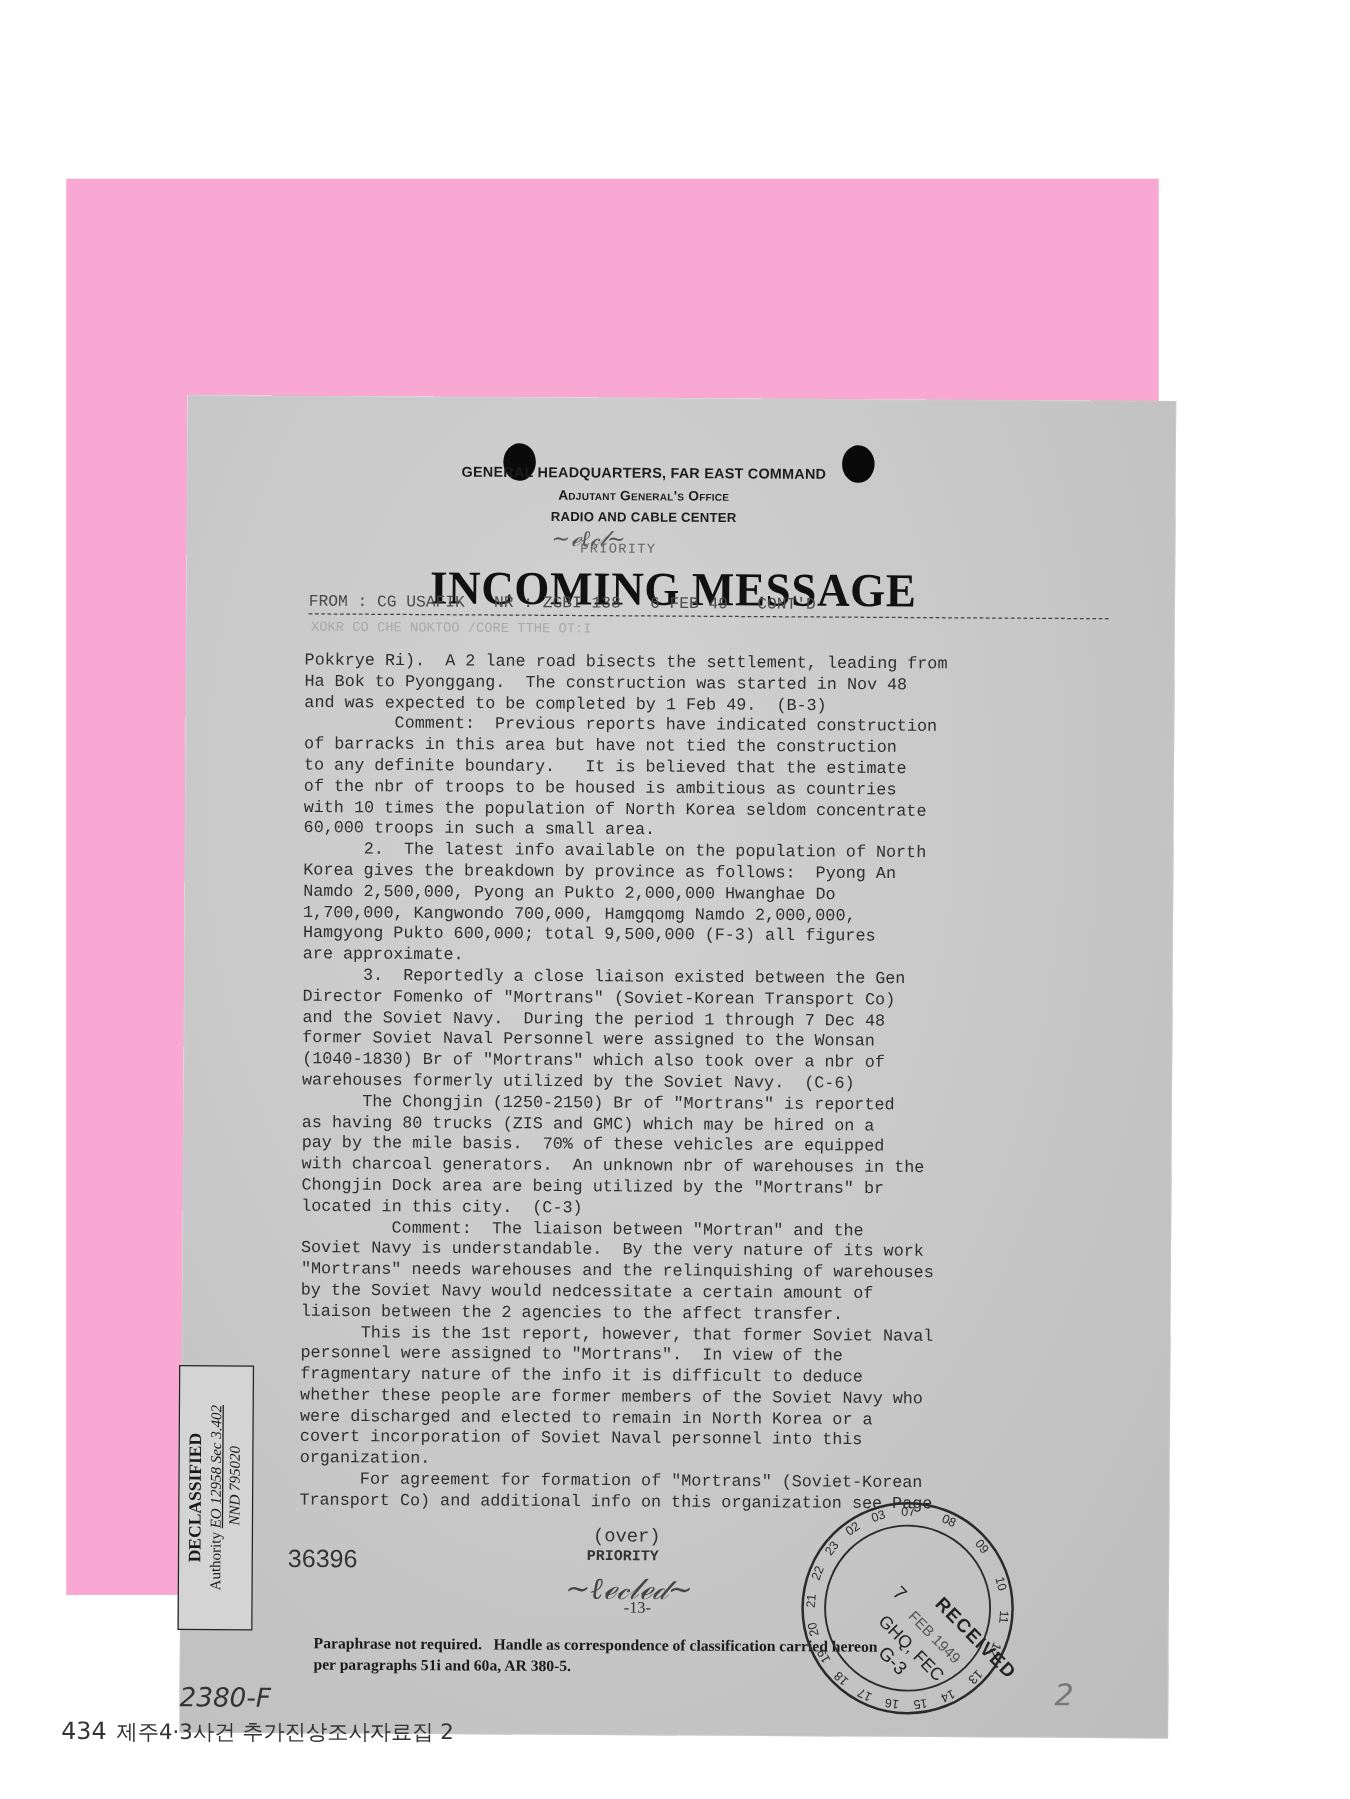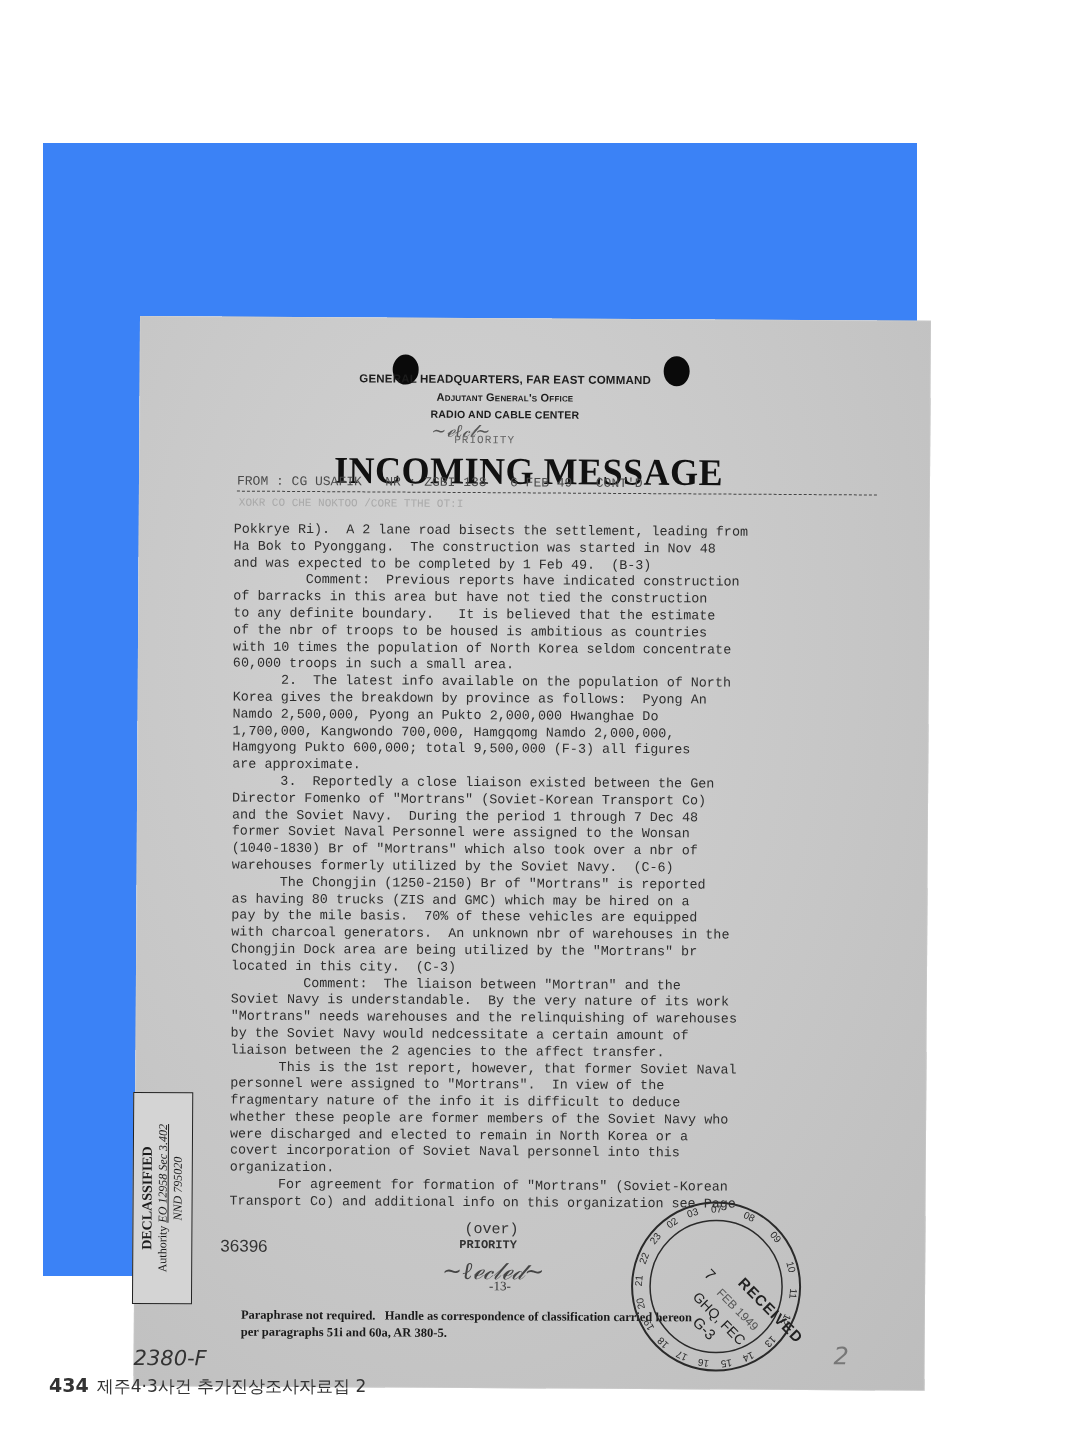--- a/index.html
+++ b/index.html
@@ -1,21 +1,21 @@
 <!DOCTYPE html>
 <html><head>
 <meta charset="utf-8">
 <style>
   html, body { margin:0; padding:0; }
   body {
     width:1080px; height:1439px; background:#ffffff; position:relative; overflow:hidden;
     font-family:"Liberation Sans", sans-serif;
   }
   .frame {
-    position:absolute; left:43px; top:143px; width:874px; height:1133px; background:#3b82f6;
+    position:absolute; left:53px; top:143px; width:874px; height:1133px; background:#f9a8d4;
   }
   .paper {
     position:absolute; left:97px; top:173px; width:791px; height:1070px;
     background:#c9c9c9;
     background-image: radial-gradient(ellipse at 40% 30%, #d2d2d2 0%, #c6c6c6 60%, #bdbdbd 100%);
     transform: rotate(0.35deg); transform-origin: 0 0;
     box-shadow: 0 0 1px #eee inset;
   }
   .hole {
     position:absolute; width:26px; height:30px; border-radius:50%; background:#0a0a0a;
@@ -45,21 +45,21 @@
   .ghost {
     position:absolute; left:100px; top:180px; font-family:"Liberation Mono", monospace;
     font-size:11px; color:#a9a9a9; white-space:pre;
   }
   .body {
     position:absolute; left:95px; top:205px; width:650px;
     font-family:"Liberation Mono", monospace; font-size:13.4px; line-height:16.8px; color:#2e2e2e;
   }
   .body p { margin:0; white-space:pre; }
   .num36 {
-    position:absolute; left:86px; top:920px; font-family:"Liberation Sans", sans-serif; font-size:17px; color:#333;
+    position:absolute; left:86px; top:920px; font-family:"Liberation Sans", sans-serif; font-size:20px; color:#333;
   }
   .over {
     position:absolute; left:330px; top:903px; font-family:"Liberation Mono", monospace; font-size:15px; color:#333;
   }
   .prio2 {
     position:absolute; left:325px; top:920px; font-family:"Liberation Mono", monospace; font-size:12px; color:#333; font-weight:bold;
   }
   .pgnum {
     position:absolute; left:355px; top:960px; font-family:Liberation Serif, serif; font-size:13px; color:#333;
   }
@@ -81,21 +81,21 @@
   .hand {
     position:absolute; font-family:"DejaVu Sans", sans-serif; font-style:italic; color:#333;
   }
   .stamp {
     position:absolute; left:495px; top:880px; width:175px; height:175px;
   }
   .footer-line {
     position:absolute; left:49px; top:1374px; font-family:"DejaVu Sans", sans-serif; color:#333;
     font-size:17px;
   }
-  .footer-line .pn { font-weight:bold; font-size:19px; color:#333; margin-right:8px; }
+  .footer-line .pn { font-weight:normal; font-size:19px; color:#333; margin-right:8px; }
 </style>
 </head>
 <body>
 
 <div class="frame">
   <div class="paper">
 
     <div class="hole" style="left:253px; top:37px;"></div>
     <div class="hole" style="left:524px; top:37px;"></div>
 

